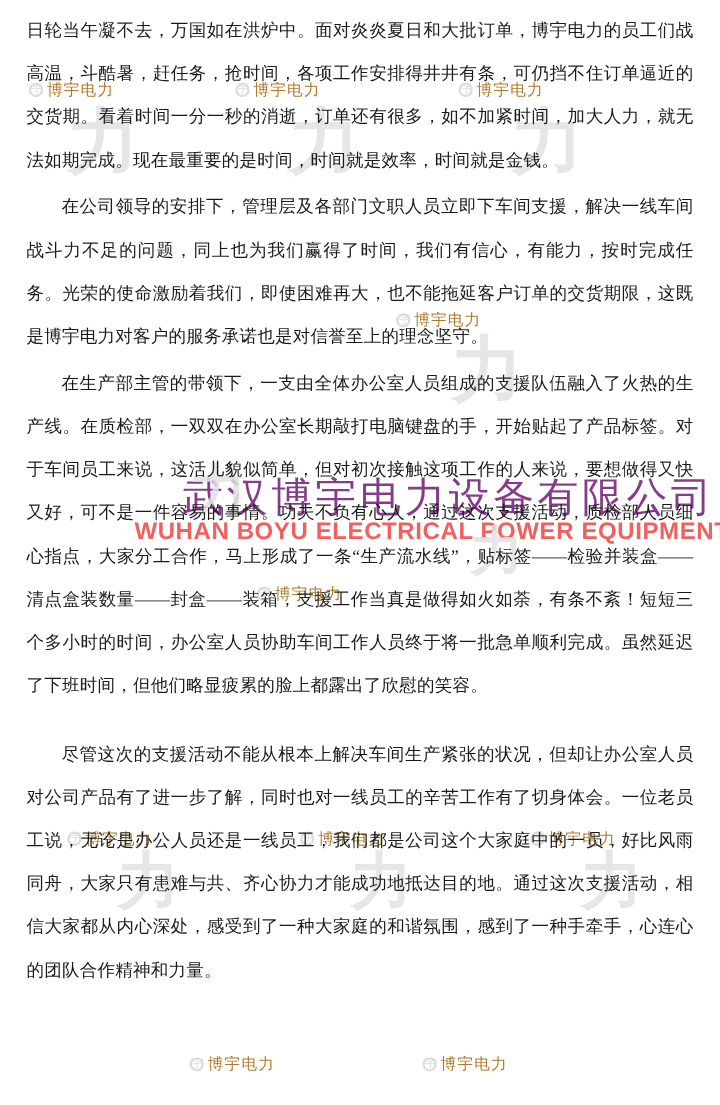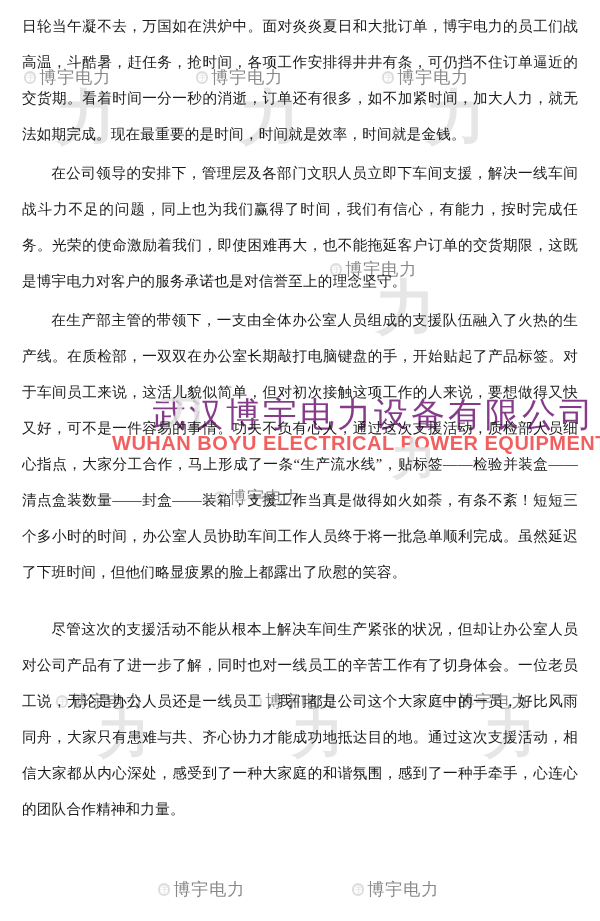--- a/index.html
+++ b/index.html
@@ -54,23 +54,23 @@
     text-align: center;
     font-size: 0.6em;
     color: #d8d8d8;
   }
   .wm-big-ch {
     font-size: 34px;
     letter-spacing: 3px;
     color: #701a75;
   }
   .wm-small-ch {
-    font-size: 17px;
+    font-size: 13px;
     letter-spacing: 1px;
-    color: #737373;
+    color: #a16207;
   }
   .wm-company-line {
     font-size: 20px;
     letter-spacing: 0.5px;
     color: #ef4444;
     font-family: "Liberation Sans", sans-serif;
     font-weight: bold;
   }
   .wm-force {
     font-size: 60px;

